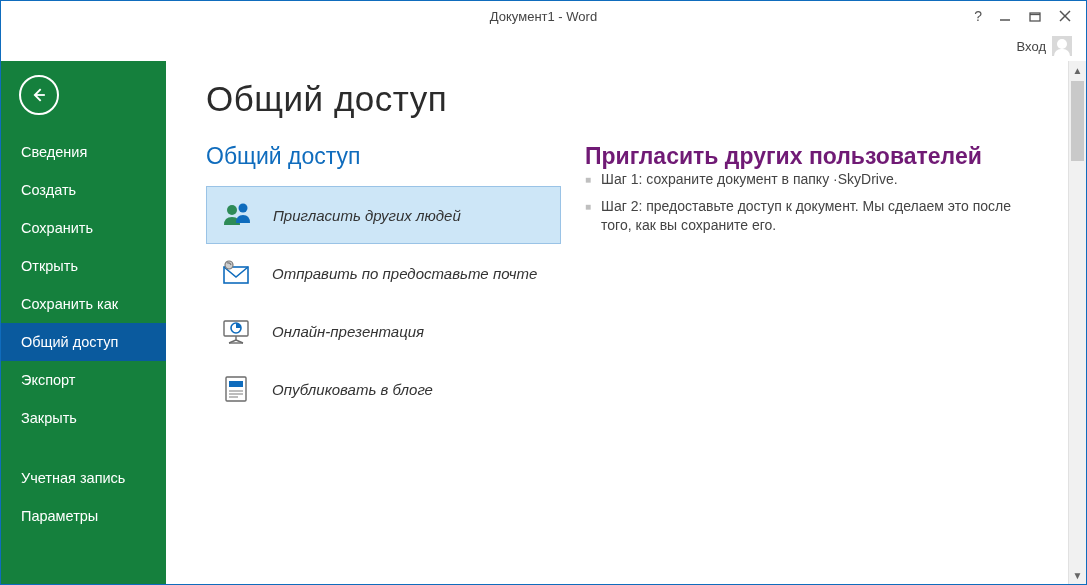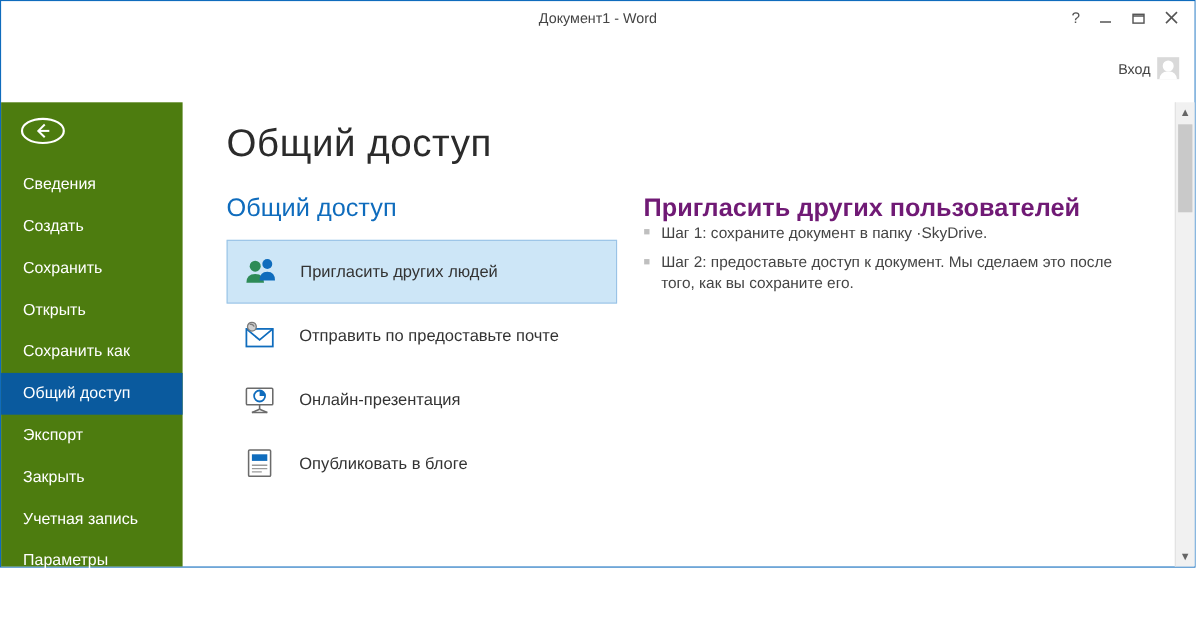--- a/index.html
+++ b/index.html
@@ -1,43 +1,43 @@
 <!DOCTYPE html>
 <html><head>
 <meta charset="utf-8">
 <style>
   * { box-sizing: border-box; margin: 0; padding: 0; }
   html, body { width: 1087px; height: 585px; font-family: "Segoe UI", Tahoma, sans-serif; overflow: hidden; }
-  .app { width: 1087px; height: 516px; display: flex; flex-direction: column; background: #fff; border: 1px solid #0f6cbd; gap: 16px; }
+  .app { width: 1087px; height: 585px; display: flex; flex-direction: column; background: #fff; border: 1px solid #0f6cbd; }
   .titlebar { height: 30px; display: flex; align-items: center; position: relative; color: #555; }
   .titlebar .title { position: absolute; left: 0; right: 0; text-align: center; font-size: 13px; color: #444; pointer-events: none; }
   .titlebar .controls { margin-left: auto; display: flex; align-items: center; gap: 16px; padding-right: 14px; }
   .titlebar .ctrl { width: 14px; height: 14px; display: flex; align-items: center; justify-content: center; font-size: 13px; color: #555; }
   .titlebar .help { font-size: 14px; color: #555; }
   .signin-row { height: 30px; display: flex; align-items: center; justify-content: flex-end; padding-right: 14px; gap: 6px; }
   .signin-row .signin-text { font-size: 13px; color: #444; }
   .signin-row .avatar { width: 20px; height: 20px; background: #d9d9d9; position: relative; }
   .signin-row .avatar::before { content:""; position:absolute; left:5px; top:3px; width:10px; height:10px; border-radius:50%; background:#fff; }
   .signin-row .avatar::after { content:""; position:absolute; left:2px; bottom:0; width:16px; height:7px; border-radius:8px 8px 0 0; background:#fff; }
   .body { flex: 1; display: flex; min-height: 0; }
-  .sidebar { width: 165px; background: #4d7c0f; color: #fff; display: flex; flex-direction: column; padding-top: 8px; }
+  .sidebar { width: 165px; background: #15803d; color: #fff; display: flex; flex-direction: column; padding-top: 8px; }
   .back-btn { width: 40px; height: 40px; border: 2px solid #fff; border-radius: 50%; margin: 6px 0 18px 18px; display: flex; align-items: center; justify-content: center; cursor: pointer; }
   .back-btn svg { width: 20px; height: 20px; }
   .nav-item { padding: 11px 20px; font-size: 14.5px; cursor: pointer; }
   .nav-item.active { background: #0a5a9e; }
   .nav-sep { height: 22px; }
   .main { flex: 1; display: flex; position: relative; }
   .content { flex: 1; padding: 18px 32px 18px 40px; display: flex; }
   .col-left { width: 355px; }
   .col-right { flex: 1; padding-left: 24px; }
   .page-title { font-size: 35px; font-weight: 300; color: #2b2b2b; margin-bottom: 24px; letter-spacing: 0.5px; }
   
   .h-share { font-size: 23px; color: #0f6cbd; font-weight: 400; margin-bottom: 16px; }
   .h-invite { font-size: 23px; color: #701a75; font-weight: 700; }
-  .option { display: flex; align-items: center; gap: 18px; padding: 10px 12px; cursor: pointer; min-height: 58px; }
+  .option { display: flex; align-items: center; gap: 18px; padding: 10px 12px; cursor: pointer; min-height: 58px; font-style: italic; }
   .option.selected { background: #cde6f7; border: 1px solid #9ac3e6; }
   .option .label { font-size: 15px; color: #333; }
   .option .icon { width: 36px; height: 36px; display: flex; align-items: center; justify-content: center; flex-shrink: 0; }
   .steps { list-style: none; }
   .steps li { display: flex; align-items: flex-start; gap: 10px; font-size: 14px; color: #444; margin-bottom: 8px; line-height: 1.35; }
   .steps li::before { content: "■"; color: #bfbfbf; font-size: 10px; margin-top: 3px; line-height: 1.35; }
   .cloud-btn { margin-top: 18px; width: 100px; border: 1px solid #c9c9c9; padding: 8px 6px 6px 6px; display: flex; flex-direction: column; align-items: center; gap: 6px; cursor: pointer; }
   .cloud-btn .cap { font-size: 12px; color: #333; text-align: center; line-height: 1.25; }
   .scrollbar { width: 18px; background: #f1f1f1; border-left: 1px solid #e1e1e1; display: flex; flex-direction: column; }
   .scrollbar .arrow { height: 18px; display:flex; align-items:center; justify-content:center; color:#666; font-size:10px; cursor:pointer; }

